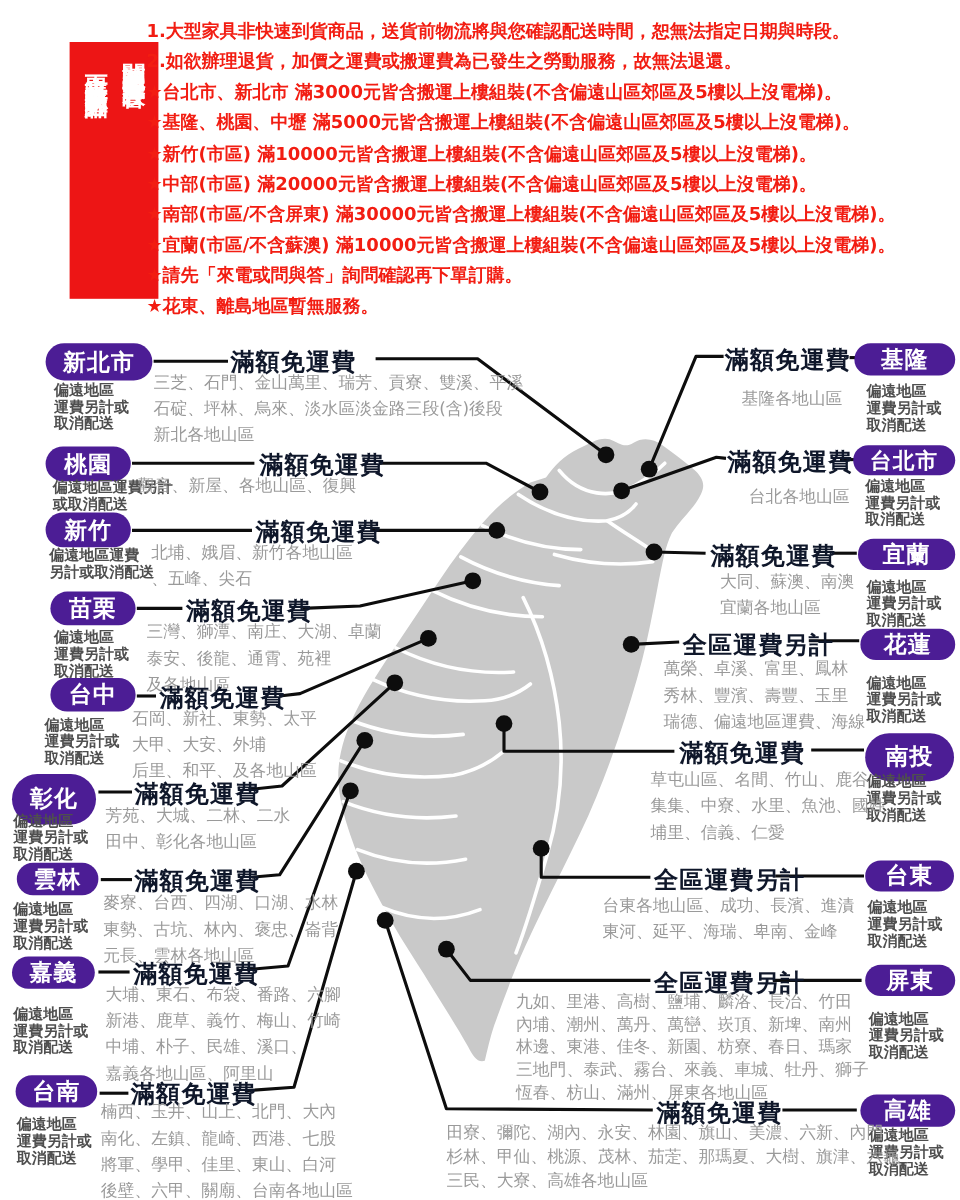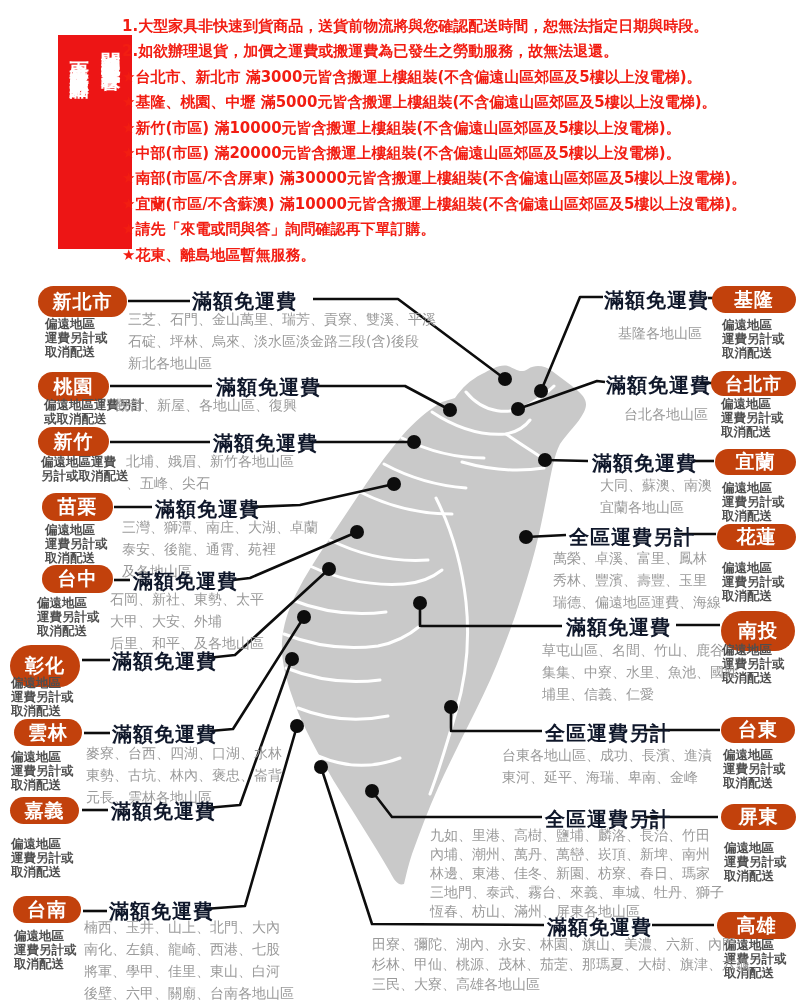--- a/index.html
+++ b/index.html
@@ -9,26 +9,26 @@
   .banner{position:absolute;left:58px;top:35px;width:74px;height:214px;background:#ed1515;
           display:flex;flex-direction:row;justify-content:space-evenly;align-items:flex-start;}
   .vcol{writing-mode:vertical-rl;text-orientation:upright;color:#fff;font-weight:bold;
         font-size:19px;line-height:1.05;letter-spacing:2px;}
   .vcol.left{padding-top:12px;}
   .vcol.right{padding-top:2px;}
   
   .notes{position:absolute;left:122px;top:14px;width:670px;color:#f21d12;font-weight:bold;
          font-size:15px;line-height:25.4px;white-space:pre-line;}
   
-  .pill{position:absolute;border-radius:999px;background:#c2410c;color:#fff;font-weight:bold;
+  .pill{position:absolute;border-radius:999px;background:#4c1d95;color:#fff;font-weight:bold;
         font-size:19px;display:flex;align-items:center;justify-content:center;letter-spacing:1px;}
   
   .fee{position:absolute;color:#0f172a;font-weight:bold;font-size:20px;letter-spacing:1px;white-space:nowrap;}
   
-  .remote{position:absolute;color:#4f4f4f;font-weight:bold;font-size:12.5px;line-height:14px;white-space:pre-line;font-family:Liberation Mono, monospace;}
+  .remote{position:absolute;color:#4f4f4f;font-weight:bold;font-size:12.5px;line-height:14px;white-space:pre-line;}
   
   .areas{position:absolute;color:#9a9a9a;font-size:14px;line-height:22px;white-space:pre-line;}
   svg{position:absolute;left:0;top:0;}
 </style>
 </head>
 <body>
 
 <div id="page">
 
   <div class="banner">
@@ -169,35 +169,41 @@
 取消配送</div>
   <div class="areas" style="left:110px;top:588px">石岡、新社、東勢、太平
 大甲、大安、外埔
 后里、和平、及各地山區</div>
 
   <div class="pill" style="left:10px;top:645px;width:70px;height:42px">彰化</div>
   <div class="fee" style="left:112px;top:648px">滿額免運費</div>
   <div class="remote" style="left:11px;top:677px">偏遠地區
 運費另計或
 取消配送</div>
+  <div class="areas" style="left:88px;top:669px">芳苑、大城、二林、二水
+田中、彰化各地山區</div>
 
   <div class="pill" style="left:14px;top:719px;width:68px;height:27px">雲林</div>
   <div class="fee" style="left:112px;top:721px">滿額免運費</div>
   <div class="remote" style="left:11px;top:751px">偏遠地區
 運費另計或
 取消配送</div>
   <div class="areas" style="left:86px;top:742px">麥寮、台西、四湖、口湖、水林
 東勢、古坑、林內、褒忠、崙背
 元長、雲林各地山區</div>
 
   <div class="pill" style="left:10px;top:797px;width:69px;height:27px">嘉義</div>
   <div class="fee" style="left:111px;top:798px">滿額免運費</div>
   <div class="remote" style="left:11px;top:838px">偏遠地區
 運費另計或
 取消配送</div>
+  <div class="areas" style="left:88px;top:818px">大埔、東石、布袋、番路、六腳
+新港、鹿草、義竹、梅山、竹崎
+中埔、朴子、民雄、溪口、
+嘉義各地山區、阿里山</div>
 
   <div class="pill" style="left:13px;top:896px;width:68px;height:27px">台南</div>
   <div class="fee" style="left:109px;top:898px">滿額免運費</div>
   <div class="remote" style="left:14px;top:930px">偏遠地區
 運費另計或
 取消配送</div>
   <div class="areas" style="left:84px;top:916px">楠西、玉井、山上、北門、大內
 南化、左鎮、龍崎、西港、七股
 將軍、學甲、佳里、東山、白河
 後壁、六甲、關廟、台南各地山區</div>

